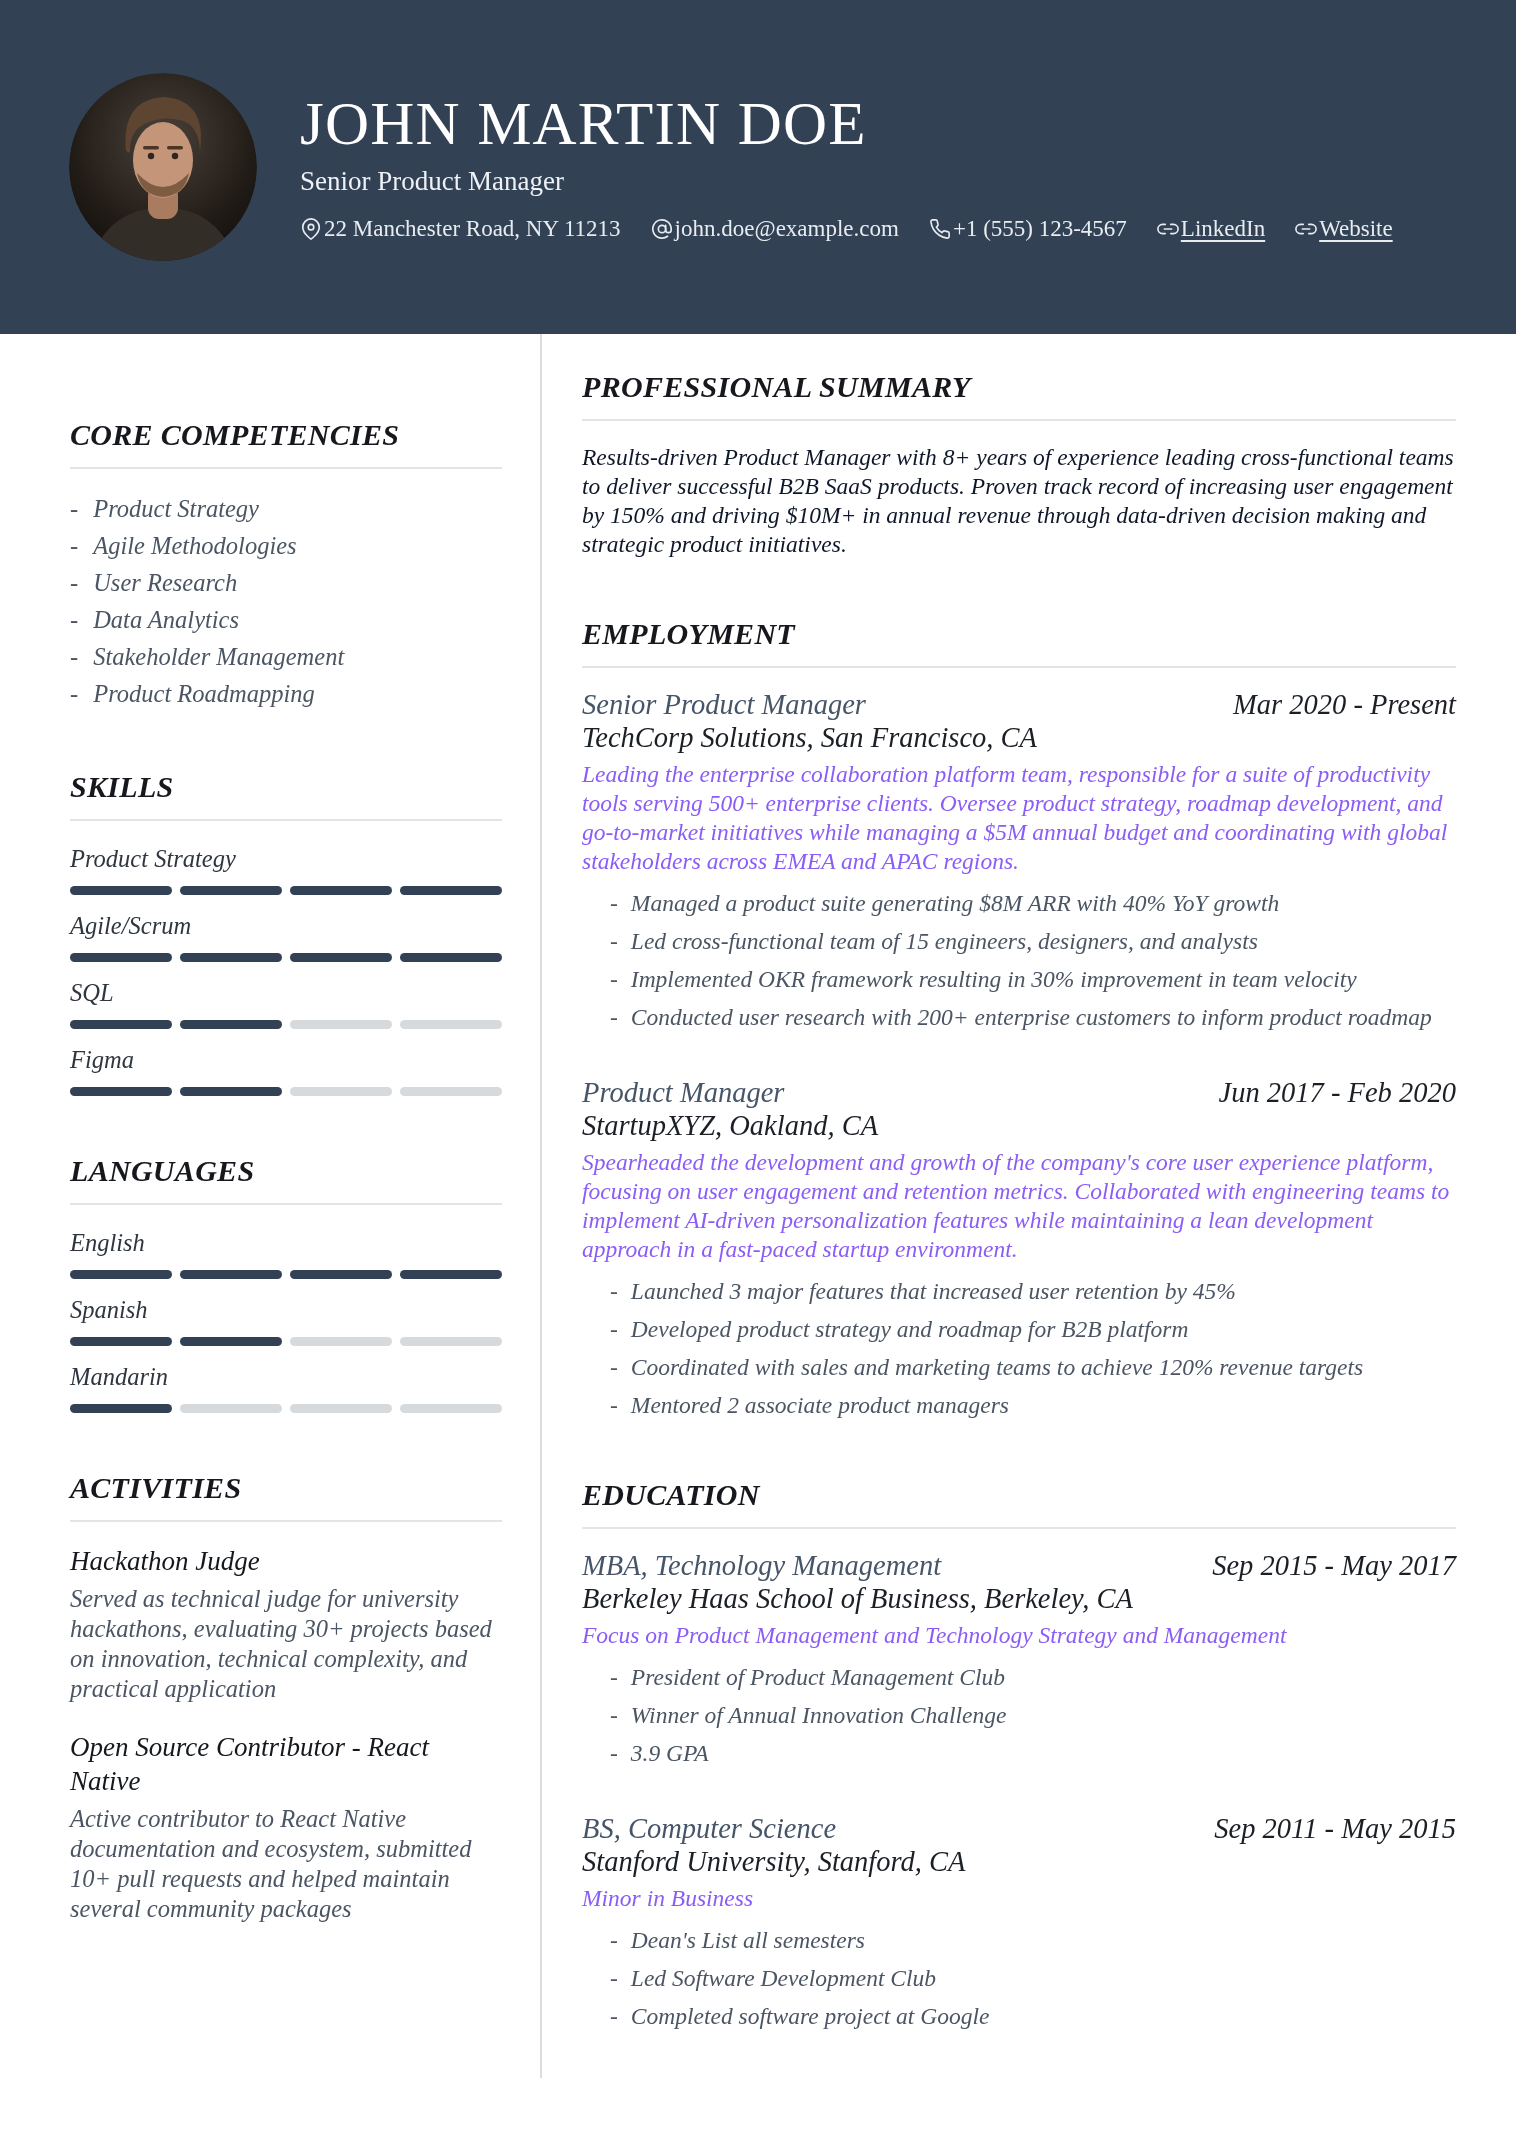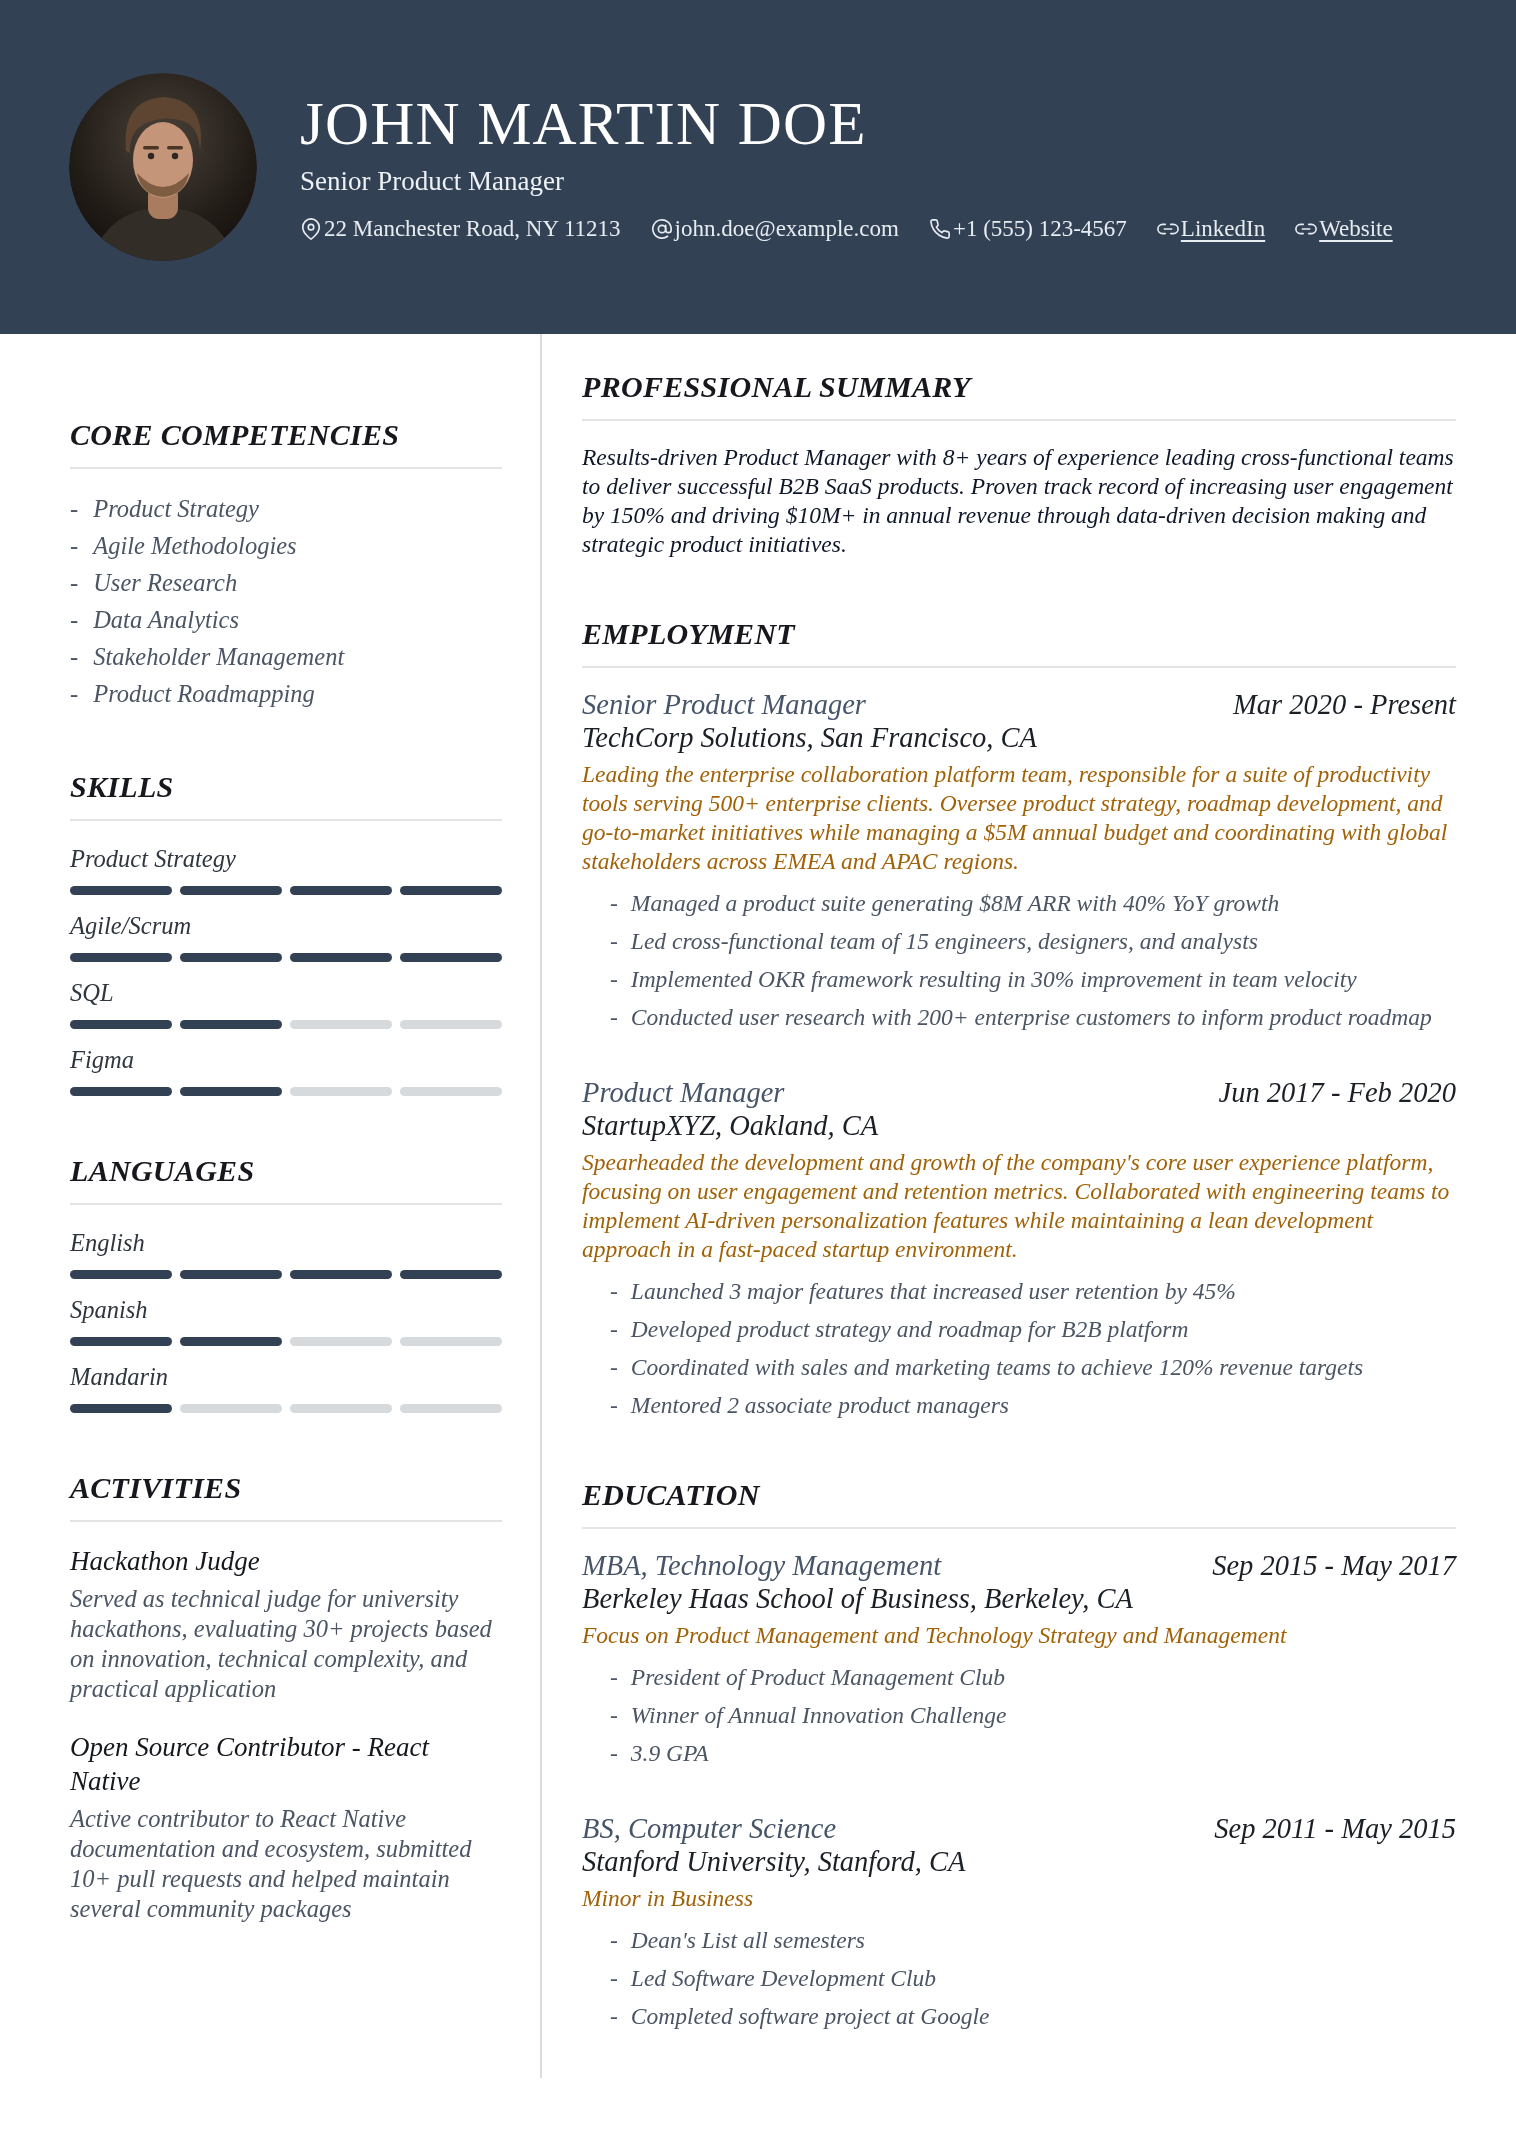--- a/index.html
+++ b/index.html
@@ -58,21 +58,21 @@
 
   
   .summary-text { margin:22px 0 0 0; font-size:23.5px; line-height:29px; color:#0f172a; }
 
   .entry { margin-top:44px; }
   .entry.first { margin-top:20px; }
   .entry-head { display:flex; justify-content:space-between; align-items:baseline; gap:20px; }
   .entry-title { font-size:28.5px; line-height:33px; color:#475569; }
   .entry-date { font-size:28.5px; line-height:33px; color:#1b1f26; white-space:nowrap; }
   .entry-org { font-size:28.5px; line-height:33px; color:#1b1f26; }
-  .entry-desc { margin-top:6px; font-size:23.5px; line-height:29px; color:#a16207; }
+  .entry-desc { margin-top:6px; font-size:23.5px; line-height:29px; color:#8b5cf6; }
   ul.bullets { list-style:none; margin:13px 0 0 0; padding:0; }
   ul.bullets li { display:flex; gap:13px; margin:0 0 9px 28px; font-size:23.5px; line-height:29px; color:#4b5563; }
 </style>
 </head>
 <body>
 
 <div class="page">
 
   <header class="res-header">
     <div class="avatar">

